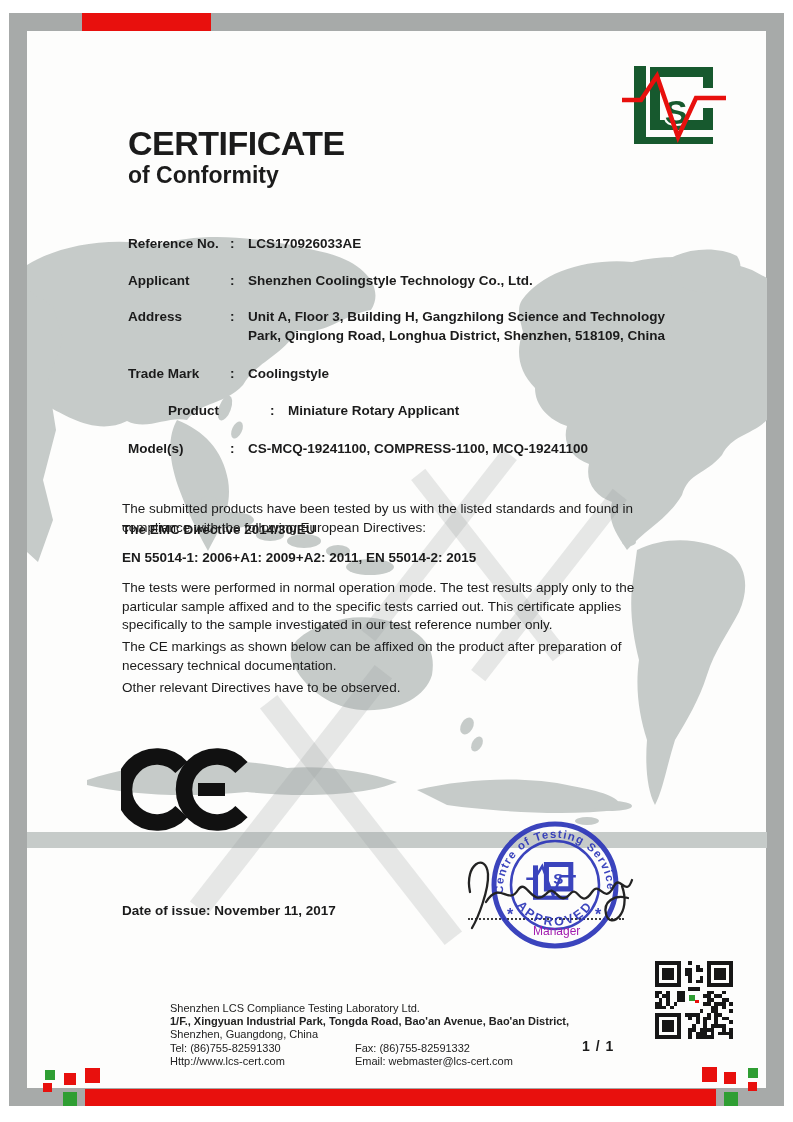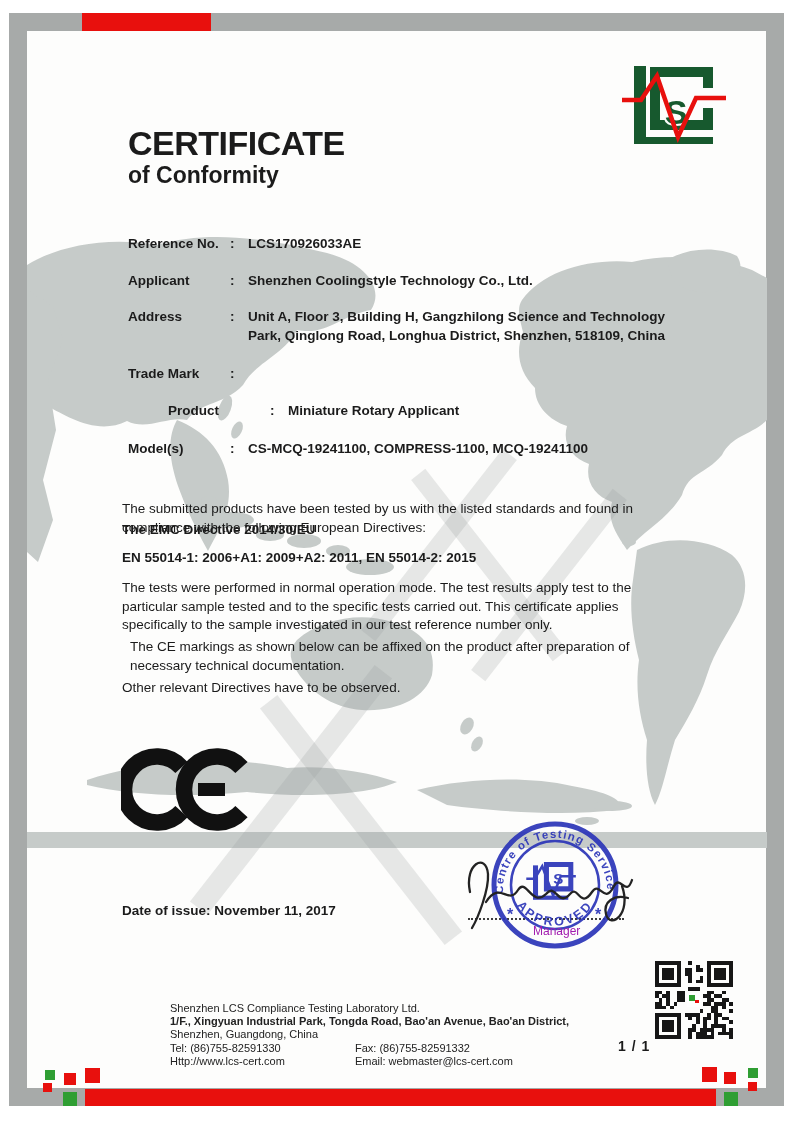--- a/index.html
+++ b/index.html
@@ -33,21 +33,21 @@
 
   
   .sig-line{left:468px;top:918px;width:156px;border-top:2px dotted #3d3d3d;height:0;}
   .manager{left:533px;top:924px;font-size:12px;color:#a21caf;}
 
   
   .footer{left:138px;top:1002px;width:430px;font-size:11px;line-height:13.2px;color:#222;margin-left:32px;}
   .footer .row{display:flex;gap:37px;}
   .footer .c1{width:148px;flex:none;}
   .footer .b{font-weight:bold;}
-  .pagenum{left:618px;top:1038px;font-size:14px;font-weight:bold;letter-spacing:1px;}
+  .pagenum{left:582px;top:1038px;font-size:14px;font-weight:bold;letter-spacing:1px;}
 
   
   .ghost{position:absolute;background:rgba(150,156,153,0.22);}
   svg text{font-family:"Liberation Sans","DejaVu Sans",sans-serif;}
 </style>
 </head>
 <body>
 
 <div id="canvas">
 
@@ -128,37 +128,38 @@
     <span class="val">Shenzhen Coolingstyle Technology Co., Ltd.</span>
   </div>
   <div class="abs field" style="top:308px;">
     <span class="lbl">Address</span>
     <span class="sep">:</span>
     <span class="val">Unit A, Floor 3, Building H, Gangzhilong Science and Technology Park, Qinglong Road, Longhua District, Shenzhen, 518109, China</span>
   </div>
   <div class="abs field" style="top:365px;">
     <span class="lbl">Trade Mark</span>
     <span class="sep">:</span>
+    <span class="val">Coolingstyle</span>
   </div>
   <div class="abs field" style="top:402px;margin-left:40px;">
     <span class="lbl">Product</span>
     <span class="sep">:</span>
     <span class="val">Miniature Rotary Applicant</span>
   </div>
   <div class="abs field" style="top:440px;">
     <span class="lbl">Model(s)</span>
     <span class="sep">:</span>
     <span class="val">CS-MCQ-19241100, COMPRESS-1100, MCQ-19241100</span>
   </div>
 
   <div class="abs para" style="top:480px;margin-top:20px;">The submitted products have been tested by us with the listed standards and found in compliance with the following European Directives:</div>
   <div class="abs para bold" style="top:521px;">The EMC Directive 2014/30/EU</div>
   <div class="abs para bold" style="top:549px;">EN 55014-1: 2006+A1: 2009+A2: 2011, EN 55014-2: 2015</div>
-  <div class="abs para" style="top:579px;">The tests were performed in normal operation mode. The test results apply test to the particular sample tested and to the specific tests carried out. This certificate applies specifically to the sample investigated in our test reference number only.</div>
-  <div class="abs para" style="top:638px;margin-left:8px;">The CE markings as shown below can be affixed on the product after preparation of necessary technical documentation.</div>
+  <div class="abs para" style="top:579px;">The tests were performed in normal operation mode. The test results apply only to the particular sample affixed and to the specific tests carried out. This certificate applies specifically to the sample investigated in our test reference number only.</div>
+  <div class="abs para" style="top:638px;">The CE markings as shown below can be affixed on the product after preparation of necessary technical documentation.</div>
   <div class="abs para" style="top:679px;">Other relevant Directives have to be observed.</div>
 
   <svg class="abs" role="img" style="left:121px;top:747px;" width="132" height="85" viewBox="0 0 132 85" aria-label="CE">
     <path d="M60.5,20.4 A33,33 0 1 0 60.5,64.6" fill="none" stroke="#111" stroke-width="16.5"></path>
     <path d="M120.5,20.4 A33,33 0 1 0 120.5,64.6" fill="none" stroke="#111" stroke-width="16.5"></path>
     <line x1="77" y1="42.5" x2="104" y2="42.5" stroke="#111" stroke-width="13"></line>
   </svg>
 
   <div class="abs date-line" style="top:903px;">Date of issue: November 11, 2017</div>
 

